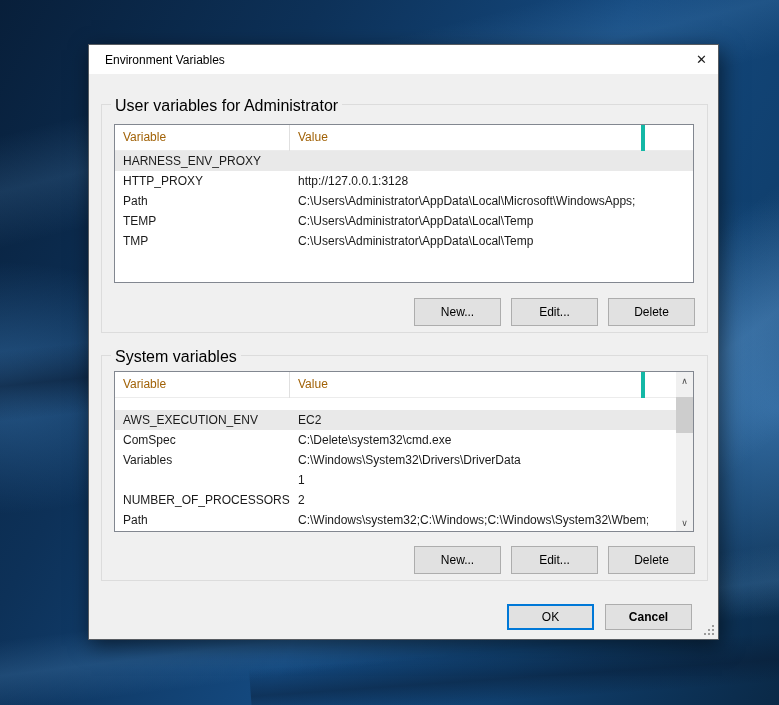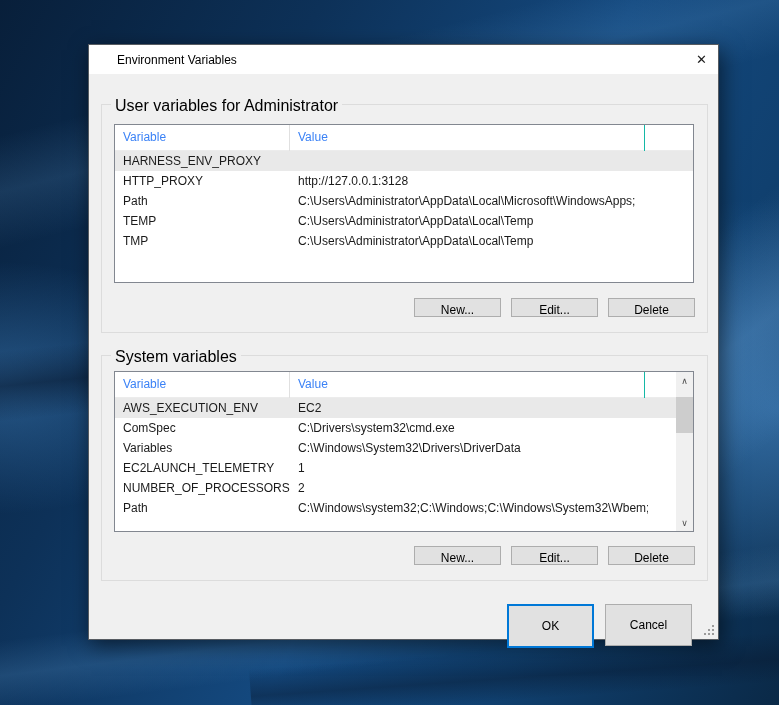--- a/index.html
+++ b/index.html
@@ -25,65 +25,65 @@
     background:linear-gradient(to bottom, rgba(110,175,230,0) 0%, rgba(110,175,230,.18) 50%, rgba(110,175,230,0) 100%); }
   .beam-5 { left:250px; top:648px; width:600px; height:50px; transform:rotate(-4deg);
     background:linear-gradient(to bottom, rgba(8,25,48,0) 0%, rgba(8,25,48,.45) 55%, rgba(8,25,48,0) 100%); }
 
   
   .dialog {
     position:absolute; left:88px; top:44px; width:631px; height:596px;
     background:#f0f0f0; border:1px solid #565b61;
     box-shadow:3px 6px 20px rgba(0,0,0,.55);
   }
-  .titlebar { position:relative; height:29px; background:#ffffff; display:flex; align-items:center; padding-left:28px; }
+  .titlebar { position:relative; height:29px; background:#ffffff; display:flex; align-items:center; padding-left:16px; }
   .title-text { font-size:12px; color:#000; }
   .close-btn { position:absolute; right:0; top:0; width:33px; height:29px;
     display:flex; align-items:center; justify-content:center; cursor:default; }
   .close-btn span { font-size:13px; color:#1a1a1a; }
 
   .groupbox { position:absolute; border:1px solid #dcdcdc; }
   .gb-user   { left:12px; top:59px;  width:607px; height:229px; }
   .gb-system { left:12px; top:310px; width:607px; height:226px; }
   .gb-label  { position:absolute; top:-8px; left:9px; background:#f0f0f0; padding:0 4px; font-size:16px; color:#000; }
 
   
   .lv { position:absolute; background:#fff; border:1px solid #828790; overflow:hidden; }
   .lv-user   { left:25px; top:79px;  width:580px; height:159px; }
   .lv-system { left:25px; top:326px; width:580px; height:161px; }
   .lv-header { position:relative; height:26px; line-height:25px; background:#fff; border-bottom:1px solid #ececec; }
-  .lv-header .col { position:absolute; top:0; height:26px; padding-left:8px; color:#3b82f6; }
+  .lv-header .col { position:absolute; top:0; height:26px; padding-left:8px; color:#a16207; }
   .col-var { left:0; width:175px; border-right:1px solid #e0e0e0; }
-  .col-val { left:175px; width:355px; border-right:1px solid #14b8a6; }
+  .col-val { left:175px; width:355px; border-right:4px solid #14b8a6; }
   .lv-row { position:relative; height:20px; line-height:20px; white-space:nowrap;text-decoration:underline; }
   .lv-row.selected { background:#e9e9e9; }
   .cell { position:absolute; top:0; height:20px; padding-left:8px; overflow:hidden; white-space:nowrap; }
   .cell-var { left:0; width:175px; }
   .cell-val { left:175px; width:358px; }
-  .lv-system .lv-rows { width:562px; } 
+  .lv-system .lv-rows { width:562px;margin-top:12px; } 
   .lv-system .lv-header { width:562px; }
 
   
   .vscroll { position:absolute; top:0; right:0; width:17px; height:100%; background:#f0f0f0; }
   .sb-btn { position:absolute; left:0; width:17px; height:17px; display:flex; align-items:center; justify-content:center;
             font-size:9px; color:#505050; }
   .sb-up { top:0; } .sb-down { bottom:0; }
   .sb-thumb { position:absolute; left:0; top:25px; width:17px; height:36px; background:#cdcdcd; }
 
   
-  .btn { position:absolute; width:87px; height:19px; background:#e1e1e1; border:1px solid #adadad;
+  .btn { position:absolute; width:87px; height:28px; background:#e1e1e1; border:1px solid #adadad;
          font-family:"Liberation Sans", sans-serif; font-size:12px; color:#000; text-align:center; line-height:22px; }
   .btn-new-user  { left:325px; top:253px; }
   .btn-edit-user { left:422px; top:253px; }
   .btn-del-user  { left:519px; top:253px; }
   .btn-new-sys   { left:325px; top:501px; }
   .btn-edit-sys  { left:422px; top:501px; }
   .btn-del-sys   { left:519px; top:501px; }
-  .btn-ok     { left:418px; top:559px; height:44px; border:2px solid #0078d7; line-height:22px; }
-  .btn-cancel { left:516px; top:559px; height:42px; line-height:24px; }
+  .btn-ok     { left:418px; top:559px; height:26px; border:2px solid #0078d7; line-height:22px; }
+  .btn-cancel { left:516px; top:559px; height:26px; line-height:24px;font-weight:bold; }
 
   
   .grip { position:absolute; right:4px; bottom:4px; width:11px; height:11px; }
   .grip::before { content:""; position:absolute; left:9px; top:9px; width:2px; height:2px; background:#9b9b9b;
     box-shadow:0 -4px 0 #9b9b9b, 0 -8px 0 #9b9b9b, -4px 0 0 #9b9b9b, -8px 0 0 #9b9b9b, -4px -4px 0 #9b9b9b; }
 </style>
 </head>
 <body>
 
 <div class="desktop">
@@ -147,28 +147,27 @@
         <div class="col col-var">Variable</div>
         <div class="col col-val">Value</div>
       </div>
       <div class="lv-rows">
         <div class="lv-row selected">
           <div class="cell cell-var">AWS_EXECUTION_ENV</div>
           <div class="cell cell-val">EC2</div>
         </div>
         <div class="lv-row">
           <div class="cell cell-var">ComSpec</div>
-          <div class="cell cell-val">C:\Drivers\system32\cmd.exe</div>
+          <div class="cell cell-val">C:\Delete\system32\cmd.exe</div>
         </div>
         <div class="lv-row">
           <div class="cell cell-var">Variables</div>
           <div class="cell cell-val">C:\Windows\System32\Drivers\DriverData</div>
         </div>
         <div class="lv-row">
-          <div class="cell cell-var">EC2LAUNCH_TELEMETRY</div>
           <div class="cell cell-val">1</div>
         </div>
         <div class="lv-row">
           <div class="cell cell-var">NUMBER_OF_PROCESSORS</div>
           <div class="cell cell-val">2</div>
         </div>
         <div class="lv-row">
           <div class="cell cell-var">Path</div>
           <div class="cell cell-val">C:\Windows\system32;C:\Windows;C:\Windows\System32\Wbem;...</div>
         </div>

